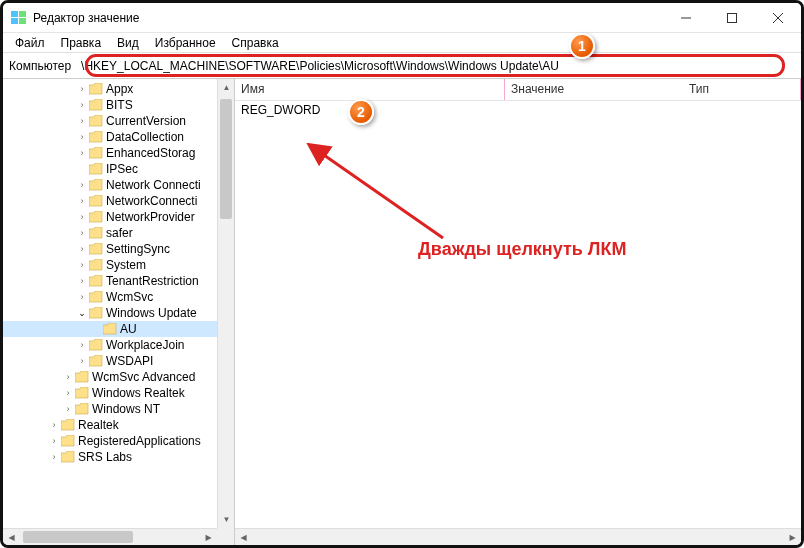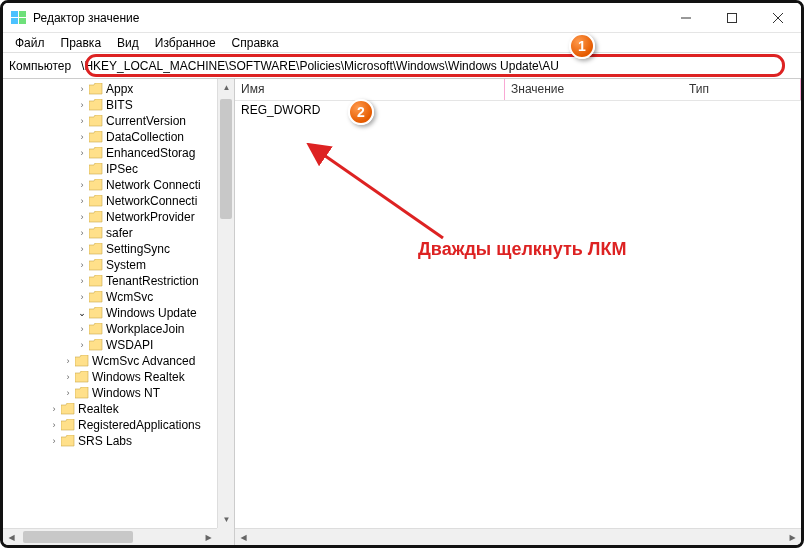--- a/index.html
+++ b/index.html
@@ -356,20 +356,29 @@
         </div>
         <div class="tree-row" style="padding-left: 74px;">
           <span class="chev open">⌄</span>
           <span class="folder-icon">
             <svg viewBox="0 0 14 12">
               <path d="M0 2 L5 2 L6 0 L13 0 L13 11 L0 11 Z" fill="#ffe08a" stroke="#caa94a" stroke-width="0.6"></path>
             </svg>
           </span>
           <span class="tree-label">Windows Update</span>
         </div>
+        <div class="tree-row selected" style="padding-left: 88px;">
+          <span class="chev"></span>
+          <span class="folder-icon">
+            <svg viewBox="0 0 14 12">
+              <path d="M0 2 L5 2 L6 0 L13 0 L13 11 L0 11 Z" fill="#ffe08a" stroke="#caa94a" stroke-width="0.6"></path>
+            </svg>
+          </span>
+          <span class="tree-label">AU</span>
+        </div>
         <div class="tree-row" style="padding-left: 74px;">
           <span class="chev">›</span>
           <span class="folder-icon">
             <svg viewBox="0 0 14 12">
               <path d="M0 2 L5 2 L6 0 L13 0 L13 11 L0 11 Z" fill="#ffe08a" stroke="#caa94a" stroke-width="0.6"></path>
             </svg>
           </span>
           <span class="tree-label">WorkplaceJoin</span>
         </div>
         <div class="tree-row" style="padding-left: 74px;">

